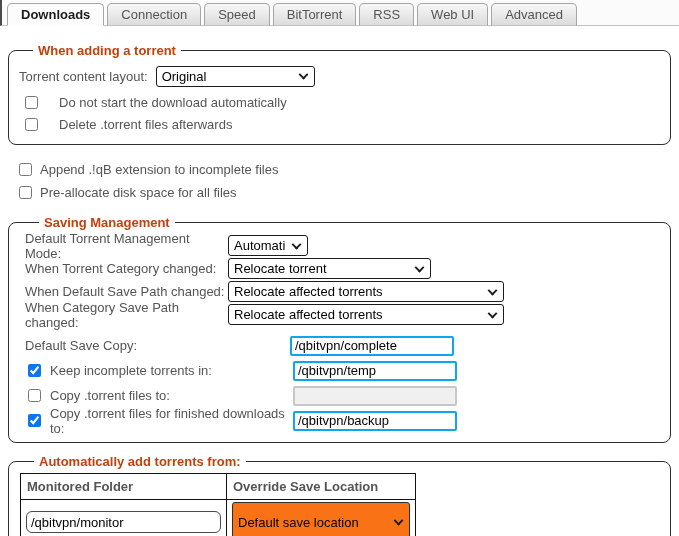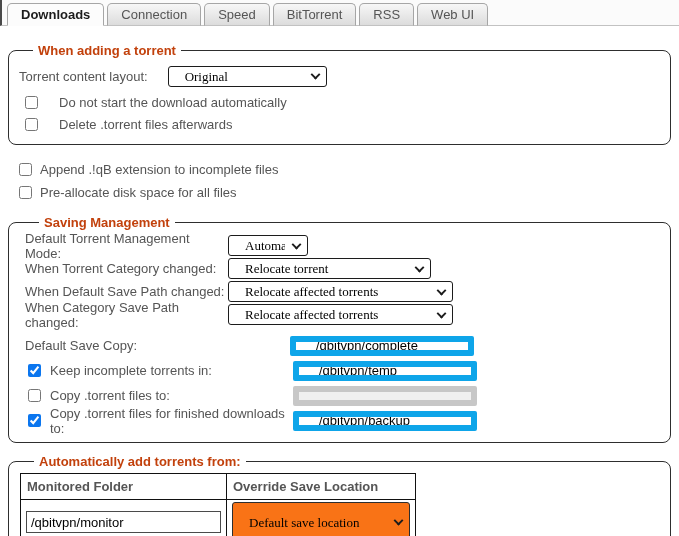--- a/index.html
+++ b/index.html
@@ -38,78 +38,79 @@
   
   .select-wrap{position:relative;display:inline-block;vertical-align:middle;}
   .select-wrap::after{
     content:"";position:absolute;right:8px;top:50%;width:5px;height:5px;
     border-right:2px solid #1c1c1c;border-bottom:2px solid #1c1c1c;
     transform:translateY(-70%) rotate(45deg);pointer-events:none;
   }
   select{
     appearance:none;-webkit-appearance:none;width:100%;box-sizing:border-box;
     border:1px solid #1c1c1c;border-radius:3px;background:#fff;color:#000;
-    font-family:Liberation Serif, serif;font-size:13px;
-    height:21px;padding:0 22px 0 16px;
-  }
-  .w150{width:159px}.w80{width:80px}.w203{width:203px}.w257{width:225px}
+    font-family:Liberation Sans, sans-serif;font-size:13px;
+    height:21px;padding:0 22px 0 5px;
+  }
+  .w150{width:159px}.w80{width:80px}.w203{width:203px}.w257{width:276px}
   
   .fs1{margin-top:17px;}
   .fs1 .sel-row{display:flex;align-items:center;height:24px;margin:2px 0 3px;}
-  .fs1 .sel-row label{margin-right:20px;}
+  .fs1 .sel-row label{margin-right:8px;}
   .check-row{display:flex;align-items:center;gap:21px;height:22px;}
   .fs1 .check-row{padding-left:6px;}
   
   .loose{margin:13px 0 0 11px;}
   .loose .check-row{gap:8px;height:23px;}
   
   .fs2{margin-top:11px;padding-left:16px;}
   .srow{display:flex;align-items:center;height:23px;}
   .srow label{flex:0 0 203px;}
   .spacer{height:7px;}
   .prow{display:flex;align-items:center;height:25px;}
   .prow .labzone{flex:0 0 265px;display:flex;align-items:center;gap:9px;}
   .prow .labzone.indent{padding-left:3px;}
   .path-input{
-    width:184px;height:20px;box-sizing:border-box;
-    border:6px solid #0ea5e9;border-radius:2px;padding:1px 20px;
+    width:164px;height:20px;box-sizing:border-box;
+    border:2px solid #0ea5e9;border-radius:2px;padding:1px 3px;
     font-family:"Liberation Sans",sans-serif;font-size:13px;color:#000;
   }
   .path-input:disabled{background:#f0f0f0;border-color:#c7c7c7;}
   
   .fs3{margin-top:11px;padding:4px 10px 6px 11px;}
   .tblzone{display:flex;align-items:flex-end;}
   table.monitored{border-collapse:collapse;table-layout:fixed;width:369px;}
   table.monitored th,table.monitored td{border:1px solid #111;}
   table.monitored th{
     text-align:left;font-weight:bold;color:#555;padding:4px 6px;height:17px;
   }
   .col-folder{width:193px}.col-loc{width:176px}
   table.monitored td{padding:2px 5px;height:23px;}
   .cell-input{
     width:100%;height:22px;box-sizing:border-box;
-    border:1px solid #4a4a4a;border-radius:0;padding:1px 4px;
+    border:1px solid #4a4a4a;border-radius:6px;padding:1px 4px;
     font-family:"Liberation Sans",sans-serif;font-size:13px;
   }
   .table-select select{background:#f97316;height:40px;border-color:#2e2e2e;}
   .table-select{width:100%;}
   .add-icon{margin:0 0 7px 9px;cursor:pointer;flex:0 0 auto;}
 </style>
 </head>
 <body>
 
 <div class="screen">
 
   <div class="tabbar">
     <div class="tab active">Downloads</div>
     <div class="tab">Connection</div>
     <div class="tab">Speed</div>
     <div class="tab">BitTorrent</div>
     <div class="tab">RSS</div>
     <div class="tab">Web UI</div>
+    <div class="tab">Advanced</div>
   </div>
 
   <div class="content">
 
     <fieldset class="fs1">
       <legend>When adding a torrent</legend>
       <div class="sel-row">
         <label>Torrent content layout:</label>
         <span class="select-wrap w150">
           <select>

